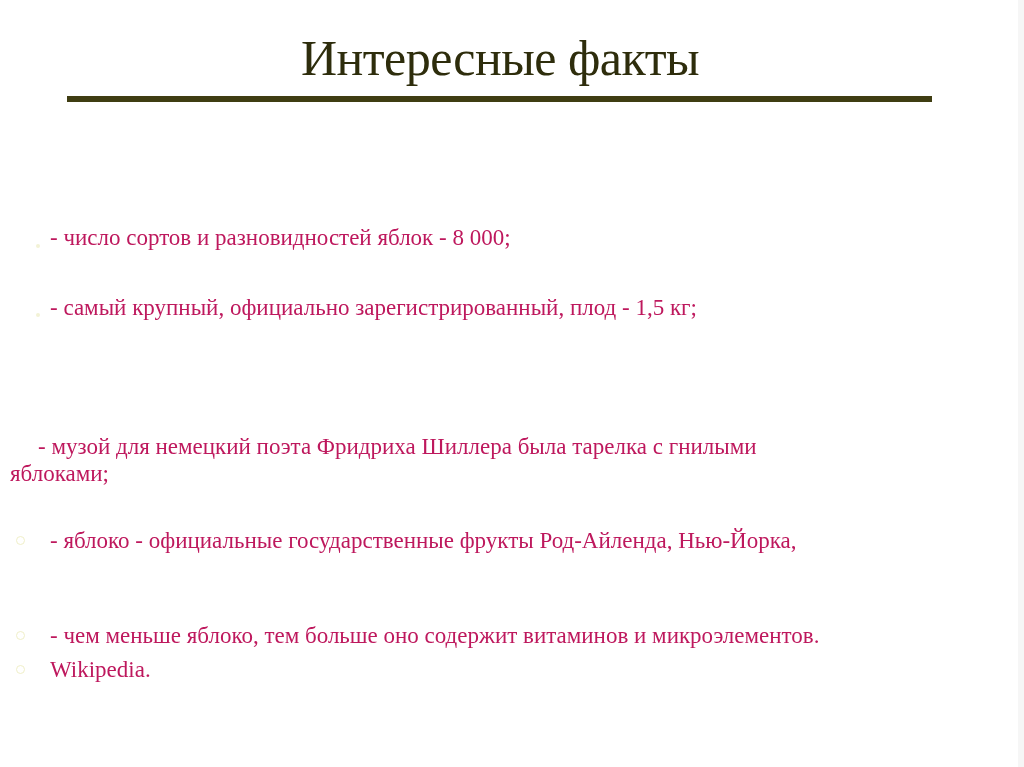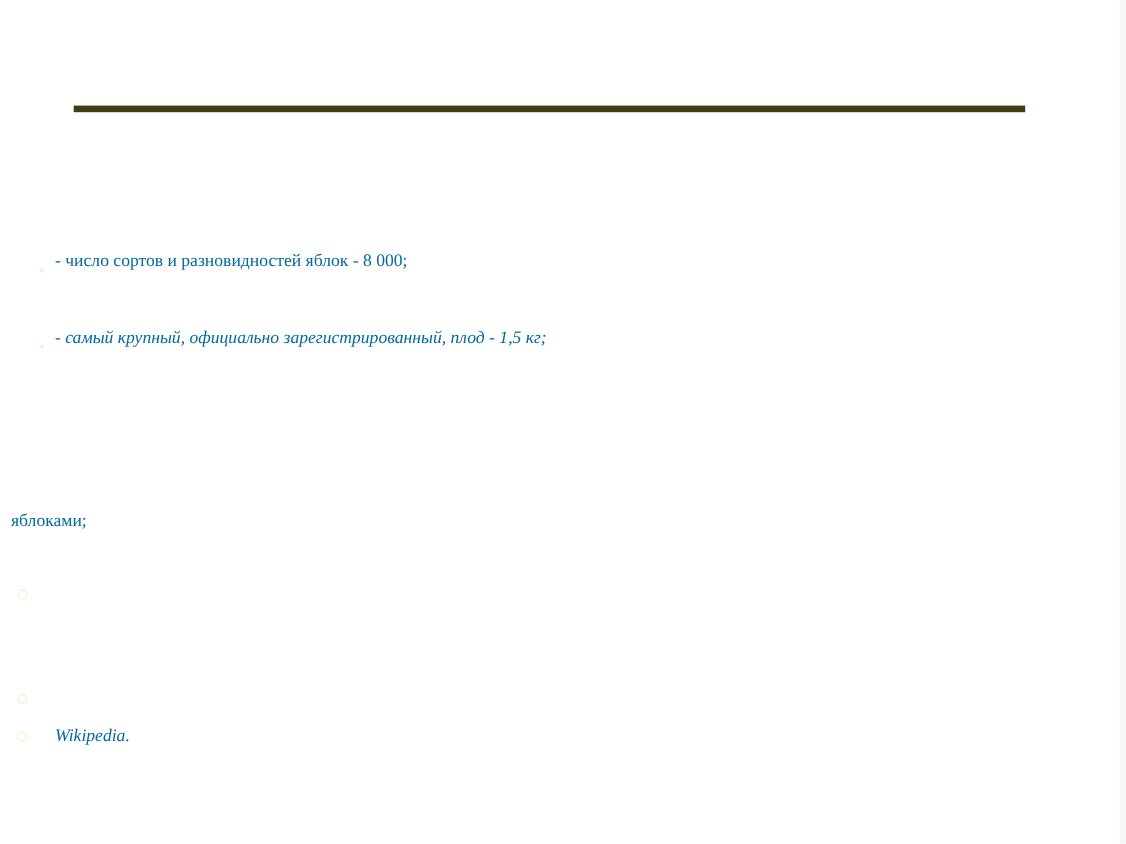--- a/index.html
+++ b/index.html
@@ -43,23 +43,23 @@
     .title-rule {
       position: absolute;
       left: 67px;
       top: 96px;
       width: 865px;
       height: 6px;
       background: #3f3d12;
     }
     .fact {
       position: absolute;
-      font-size: 16px;
+      font-size: 23px;
       line-height: 28px;
-      color: #0369a1;
+      color: #be185d;
       white-space: nowrap;
     }
     .bullet {
       position: absolute;
       width: 9px;
       height: 9px;
       border-radius: 50%;
       border: 1.5px solid #f0efc8;
       box-sizing: border-box;
     }
@@ -68,32 +68,36 @@
       height: 4px;
       border: none;
       background: #f3f2d6;
     }
   </style>
 </head>
 <body>
 
 <div class="slide">
 
+  <div class="title">Интересные факты</div>
   <div class="title-rule"></div>
 
   <span class="bullet dot" style="left:36px; top:244px;"></span>
   <div class="fact" style="left:50px; top:224px;">- число сортов и разновидностей яблок  -  8 000;</div>
 
   <span class="bullet dot" style="left:36px; top:313px;"></span>
-  <div class="fact" style="left:50px; top:294px;font-style:italic;">- самый крупный, официально зарегистрированный, плод  - 1,5 кг;</div>
+  <div class="fact" style="left:50px; top:294px;">- самый крупный, официально зарегистрированный, плод  - 1,5 кг;</div>
 
 
+  <div class="fact" style="left:38px; top:433px;">- музой для немецкий поэта Фридриха Шиллера была тарелка с гнилыми</div>
   <div class="fact" style="left:10px; top:460px;">яблоками;</div>
 
   <span class="bullet" style="left:16px; top:536px;"></span>
+  <div class="fact" style="left:50px; top:527px;">- яблоко - официальные государственные фрукты Род-Айленда, Нью-Йорка,</div>
 
   <span class="bullet" style="left:16px; top:631px;"></span>
+  <div class="fact" style="left:50px; top:622px;">- чем меньше яблоко, тем больше оно содержит витаминов и микроэлементов.</div>
 
   <span class="bullet" style="left:16px; top:665px;"></span>
-  <div class="fact" style="left:50px; top:656px;font-style:italic;">Wikipedia.</div>
+  <div class="fact" style="left:50px; top:656px;">Wikipedia.</div>
 
 </div>
 <div class="edge-strip"></div>
 
 </body></html>

